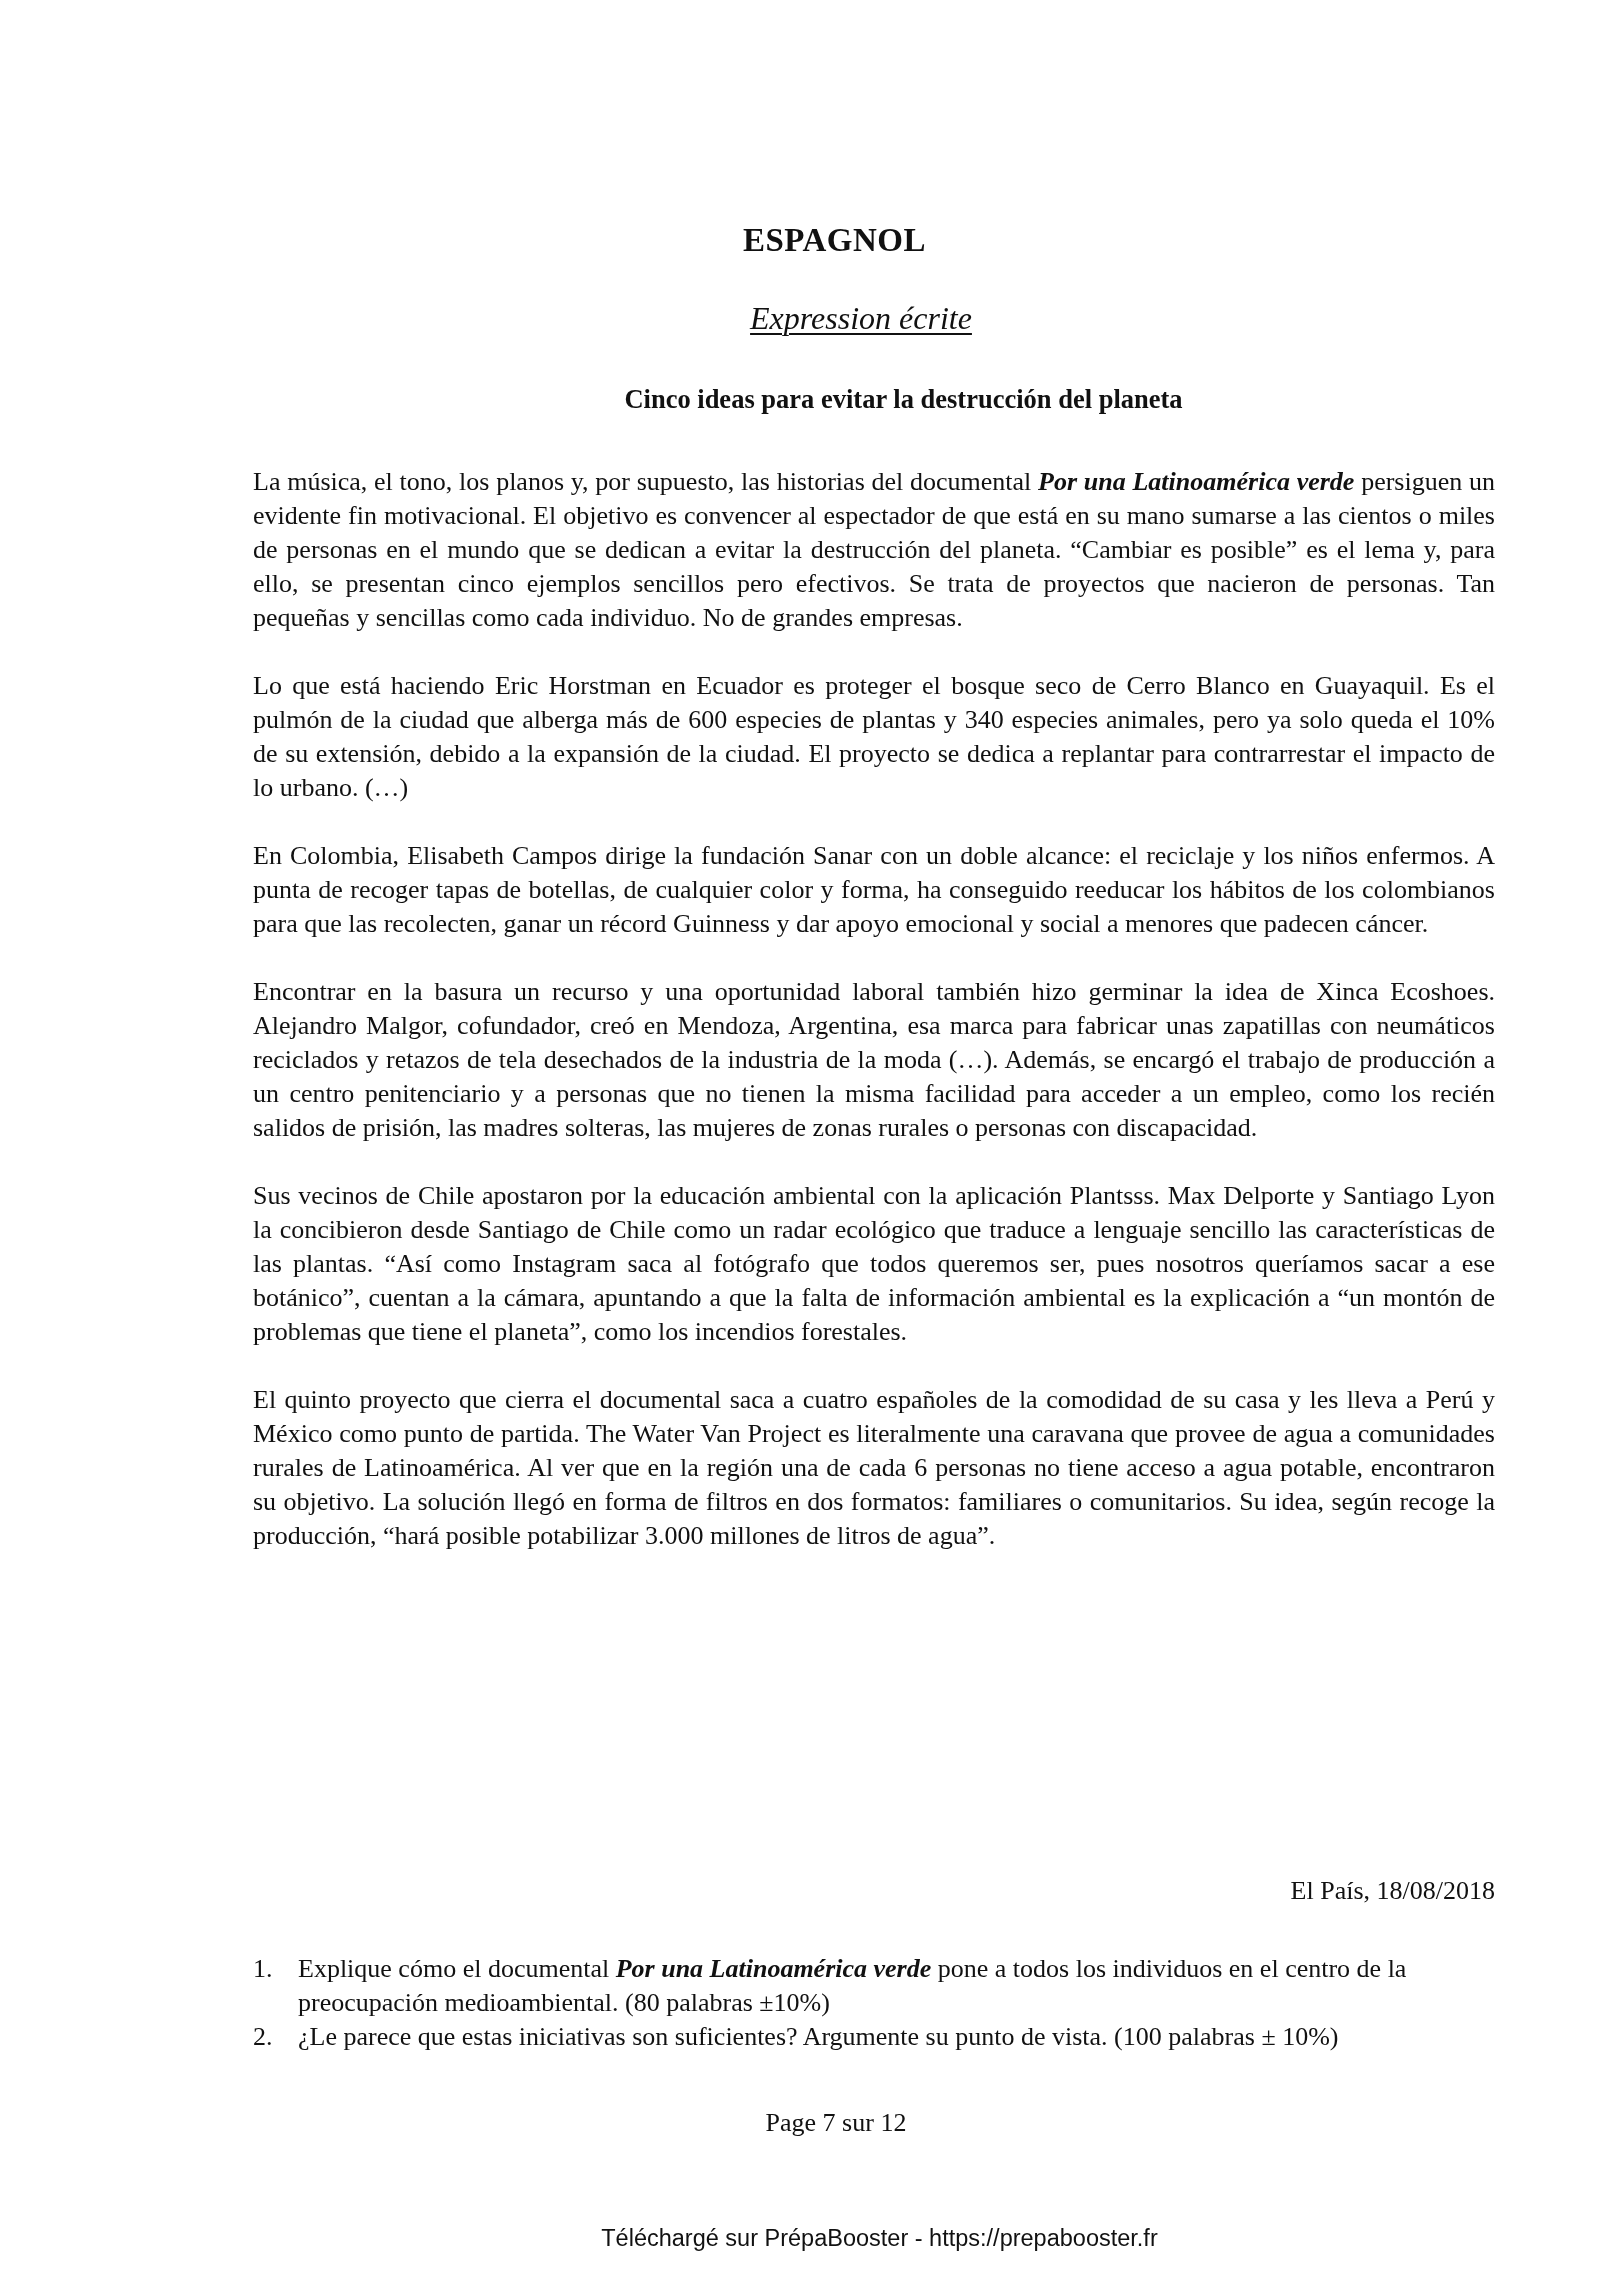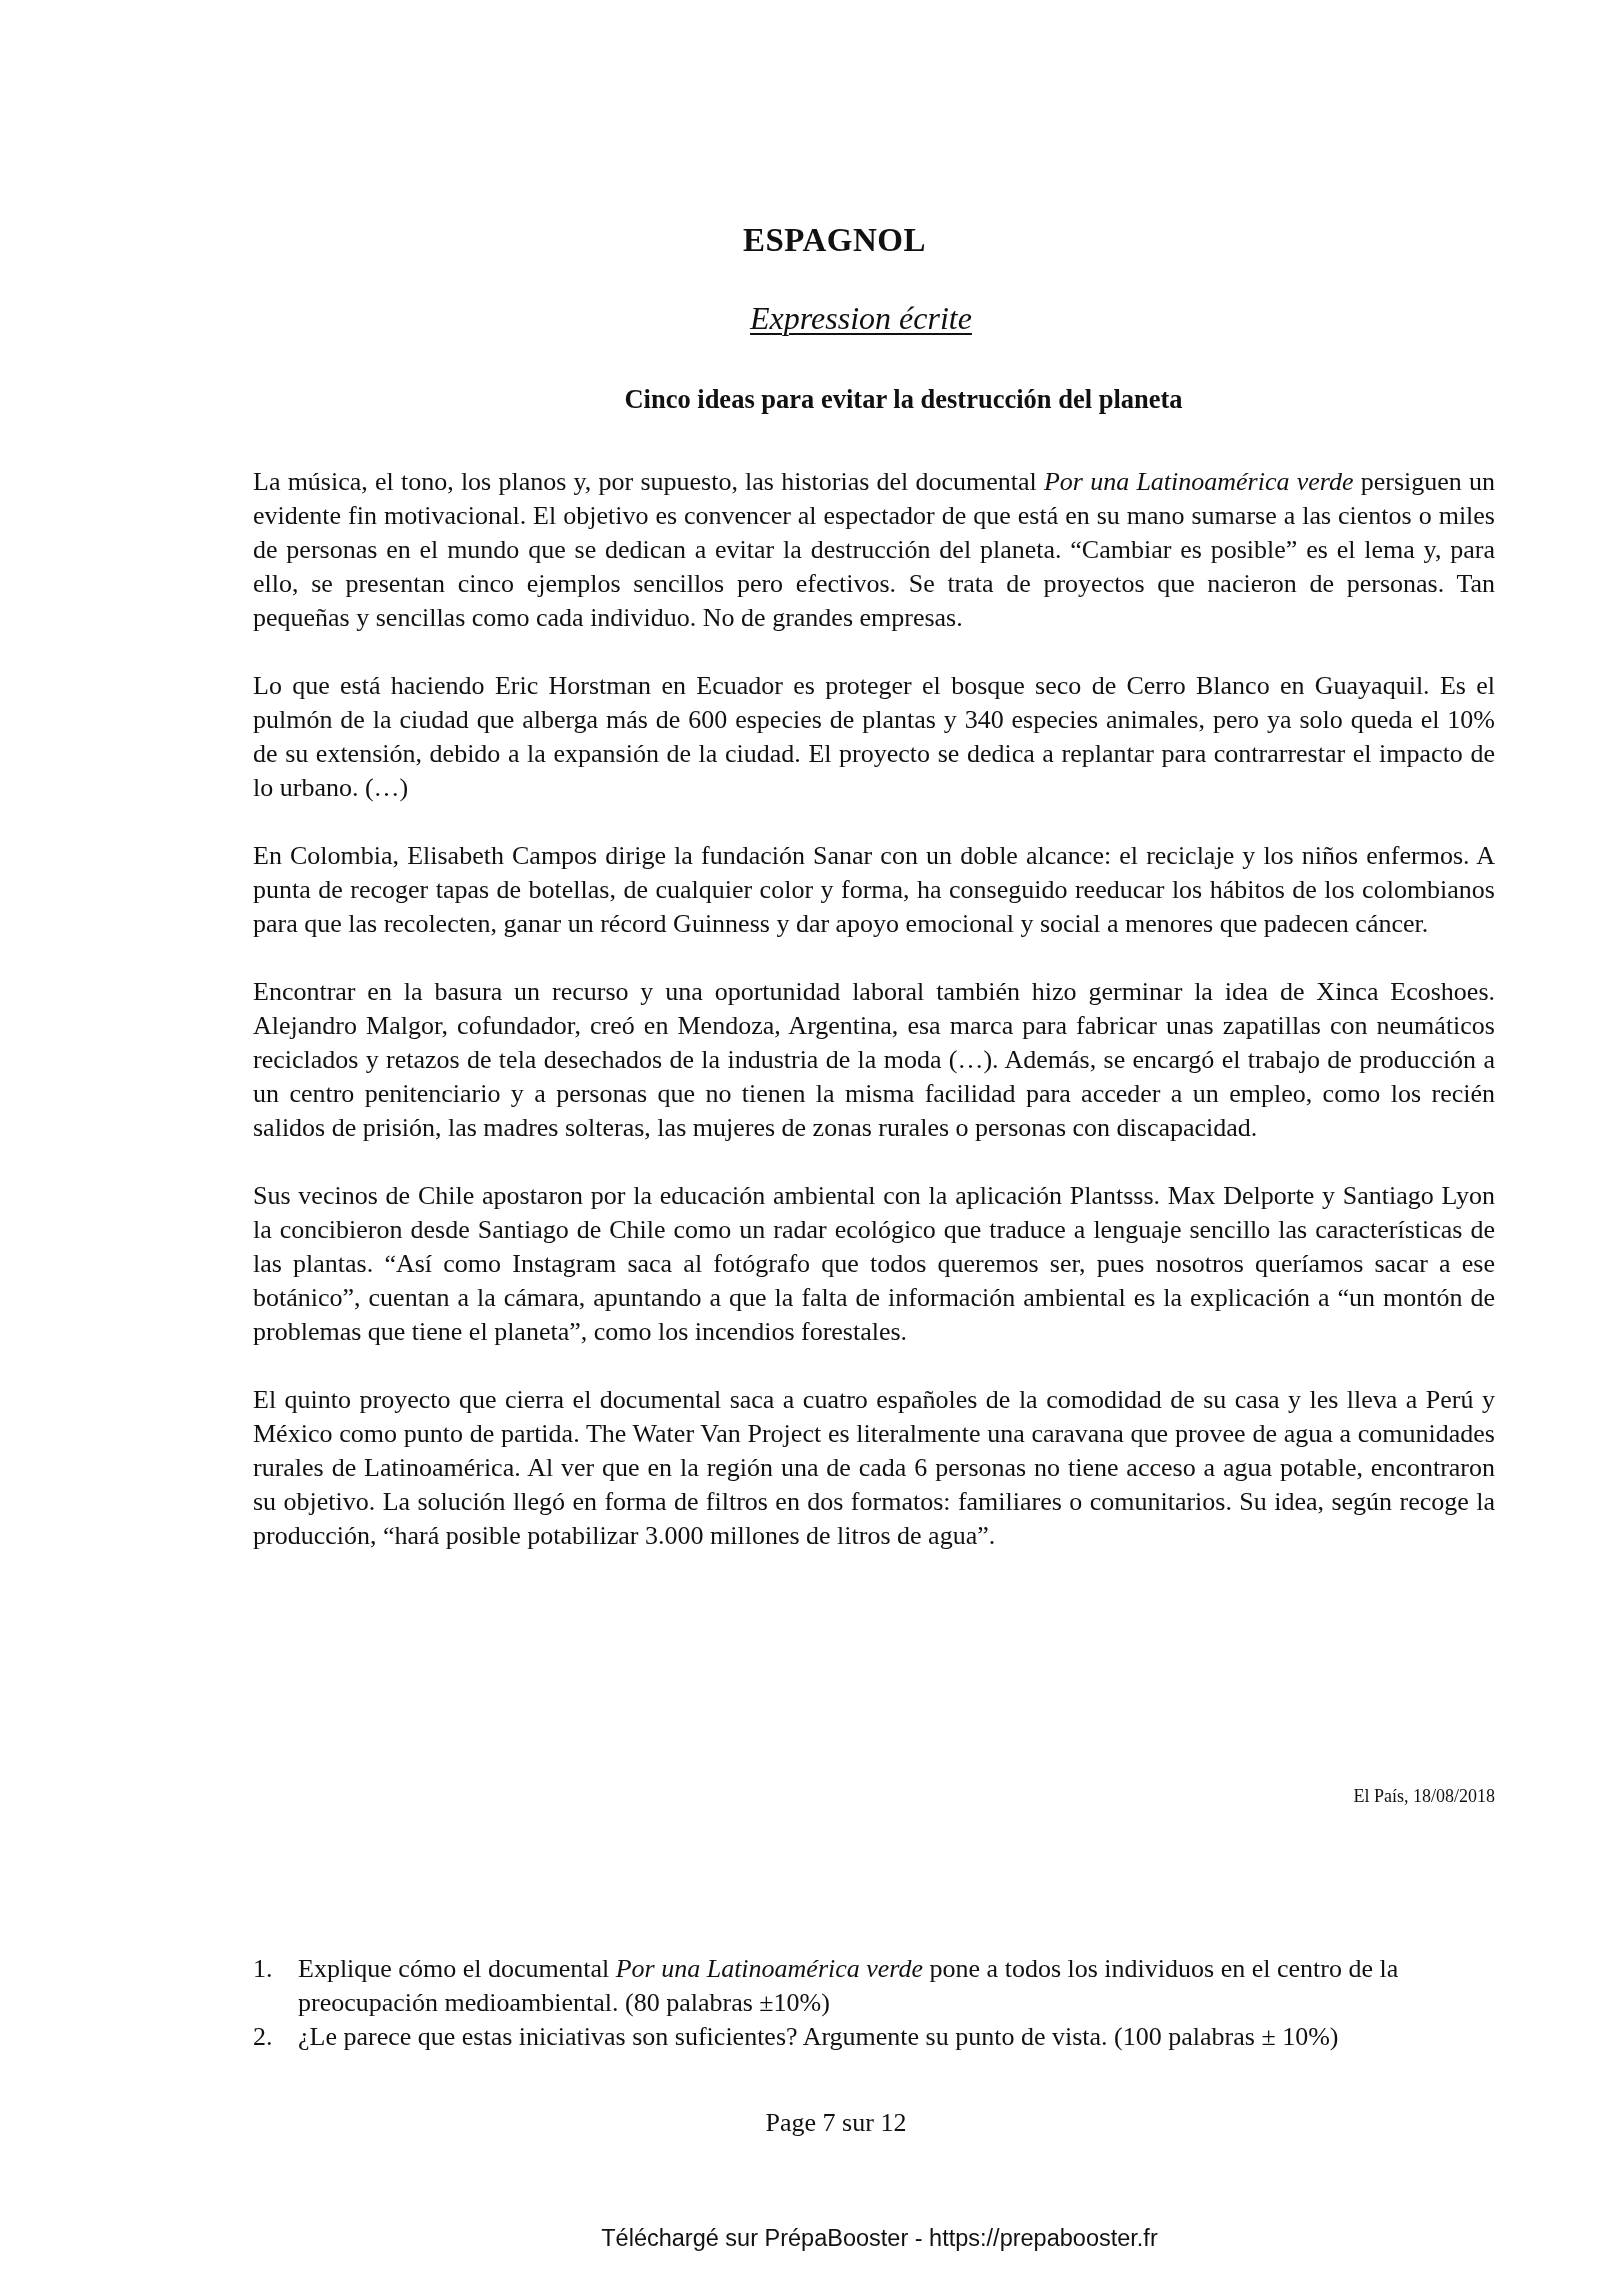--- a/index.html
+++ b/index.html
@@ -66,23 +66,23 @@
       text-align: justify;
     }
     .body-text p {
       margin: 0 0 34px 0;
     }
     .body-text p:last-child { margin-bottom: 8px; }
     .source {
       position: absolute;
       left: 253px;
       width: 1242px;
-      top: 1786px;
+      top: 1876px;
       text-align: right;
-      font-size: 18px;
+      font-size: 26px;
     }
     .questions {
       position: absolute;
       left: 253px;
       width: 1242px;
       top: 1952px;
       font-size: 26px;
       line-height: 34px;
       margin: 0;
       padding: 0;
@@ -111,21 +111,21 @@
       position: absolute;
       left: 0; width: 1620px;
       top: 2225px;
       text-align: center;
       font-family: "Liberation Sans", "DejaVu Sans", sans-serif;
       font-size: 23.5px;
       padding-left: 59px;
       box-sizing: border-box;
       margin-left: 40px;
     }
-    em { font-style: italic; }
+    em { font-style: italic; font-weight: bold; }
   </style>
 </head>
 <body>
 
 <div class="page">
 
   <div class="subject">ESPAGNOL</div>
 
   <div class="section">
     <span>Expression écrite</span>

